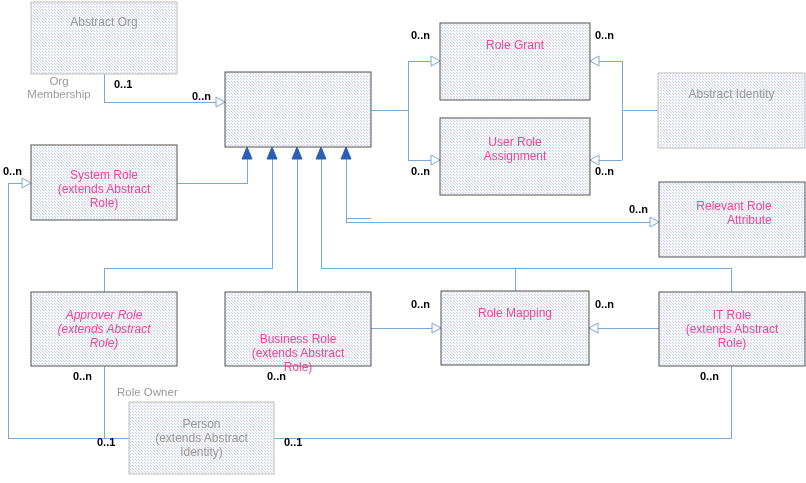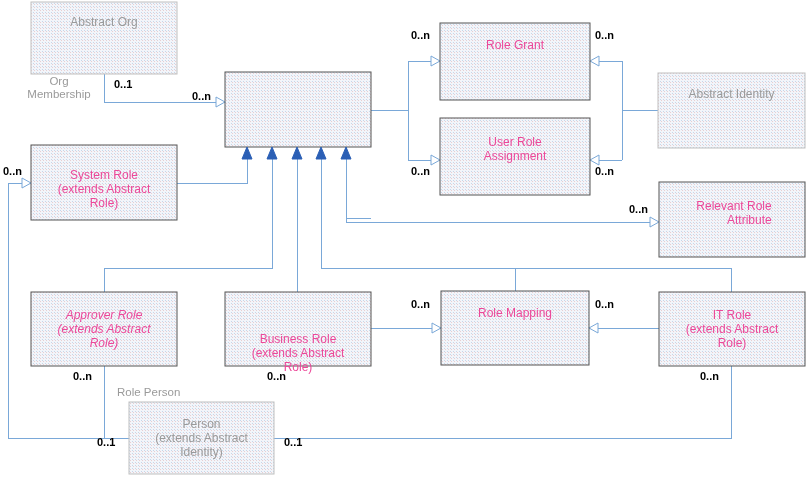--- a/index.html
+++ b/index.html
@@ -145,21 +145,21 @@
   <div class="ent-label" style="left:441px; top:291px; width:148px; height:44px;">Role Mapping</div>
   <div class="ent-label" style="left:659px; top:292px; width:146px; height:74px;">IT Role
 (extends Abstract
 Role)</div>
   <div class="ent-label abstract" style="left:129px; top:402px; width:145px; height:72px;border-radius:20px;">Person
 (extends Abstract
 Identity)</div>
 
   <div class="assoc-name" style="left:14px;  top:75px;  width:90px;">Org
 Membership</div>
-  <div class="assoc-name" style="left:117px; top:386px; width:90px; text-align:left;">Role Person</div>
+  <div class="assoc-name" style="left:117px; top:386px; width:90px; text-align:left;">Role Owner</div>
 
   <div class="mult" style="left:114px; top:78px;">0..1</div>
   <div class="mult" style="left:192px; top:90px;">0..n</div>
   <div class="mult" style="left:411px; top:29px;">0..n</div>
   <div class="mult" style="left:595px; top:29px;">0..n</div>
   <div class="mult" style="left:411px; top:165px;">0..n</div>
   <div class="mult" style="left:595px; top:165px;">0..n</div>
   <div class="mult" style="left:629px; top:203px;">0..n</div>
   <div class="mult" style="left:3px;   top:165px;">0..n</div>
   <div class="mult" style="left:411px; top:298px;">0..n</div>

